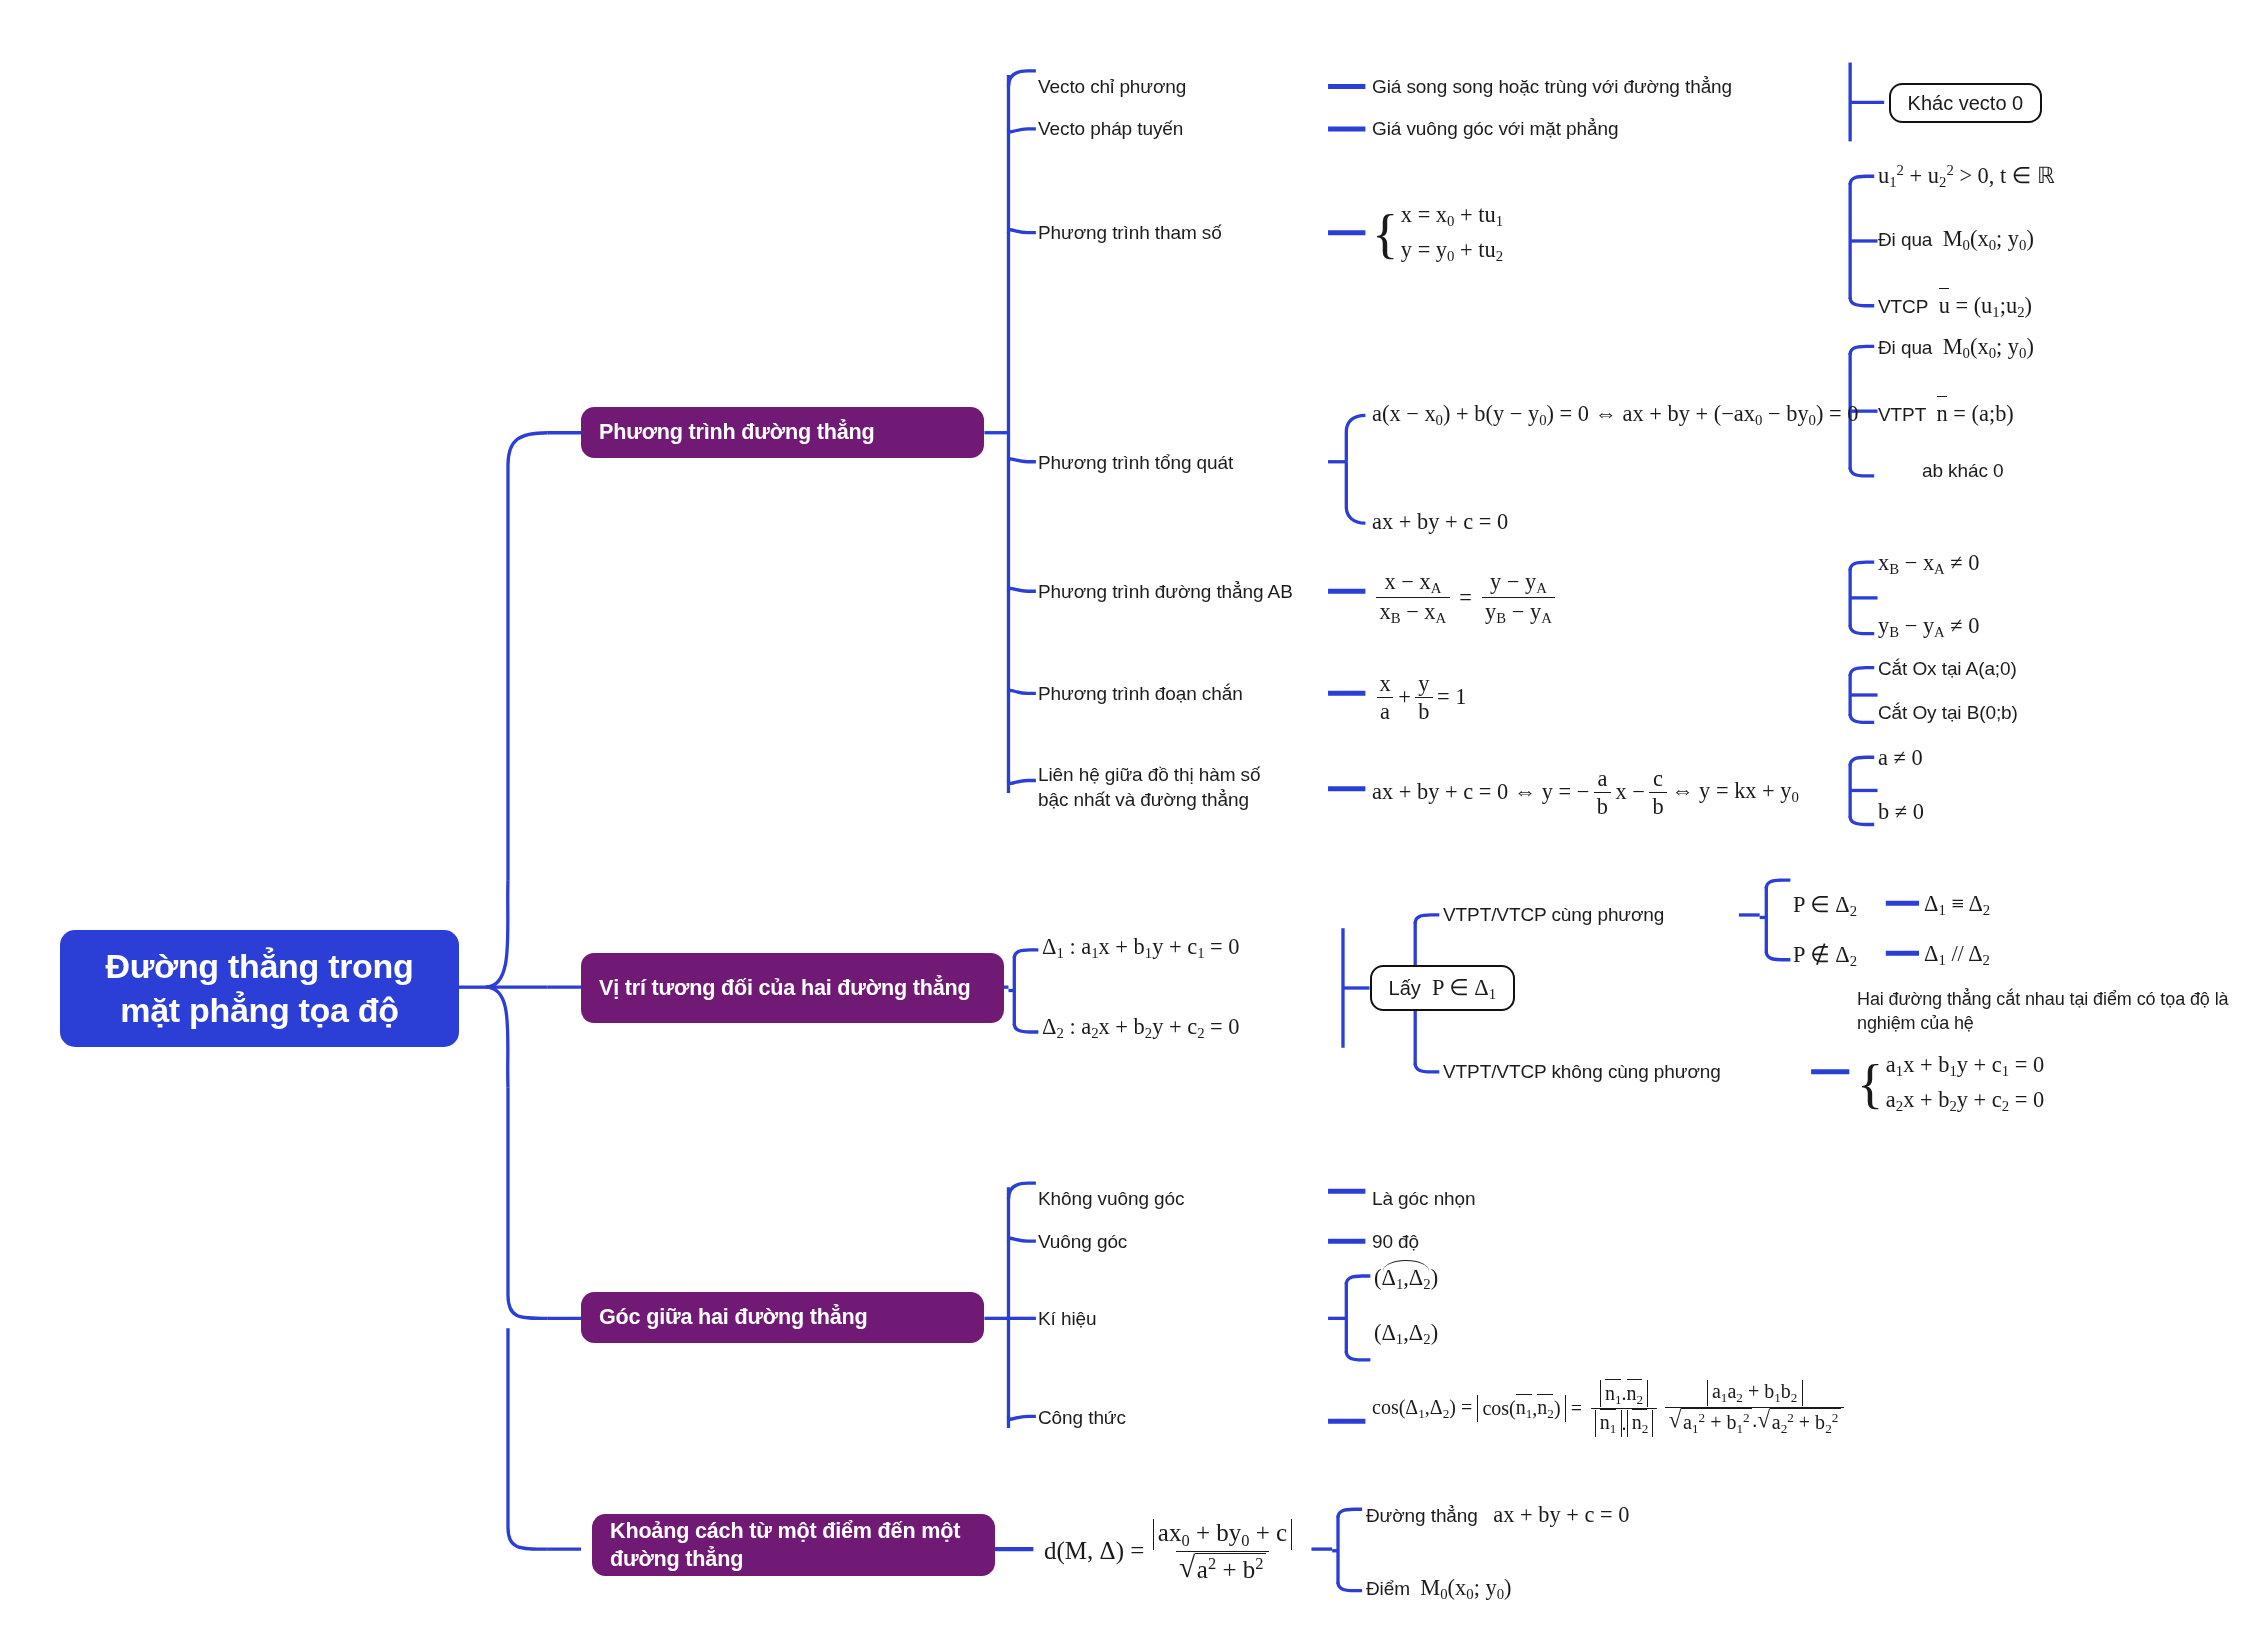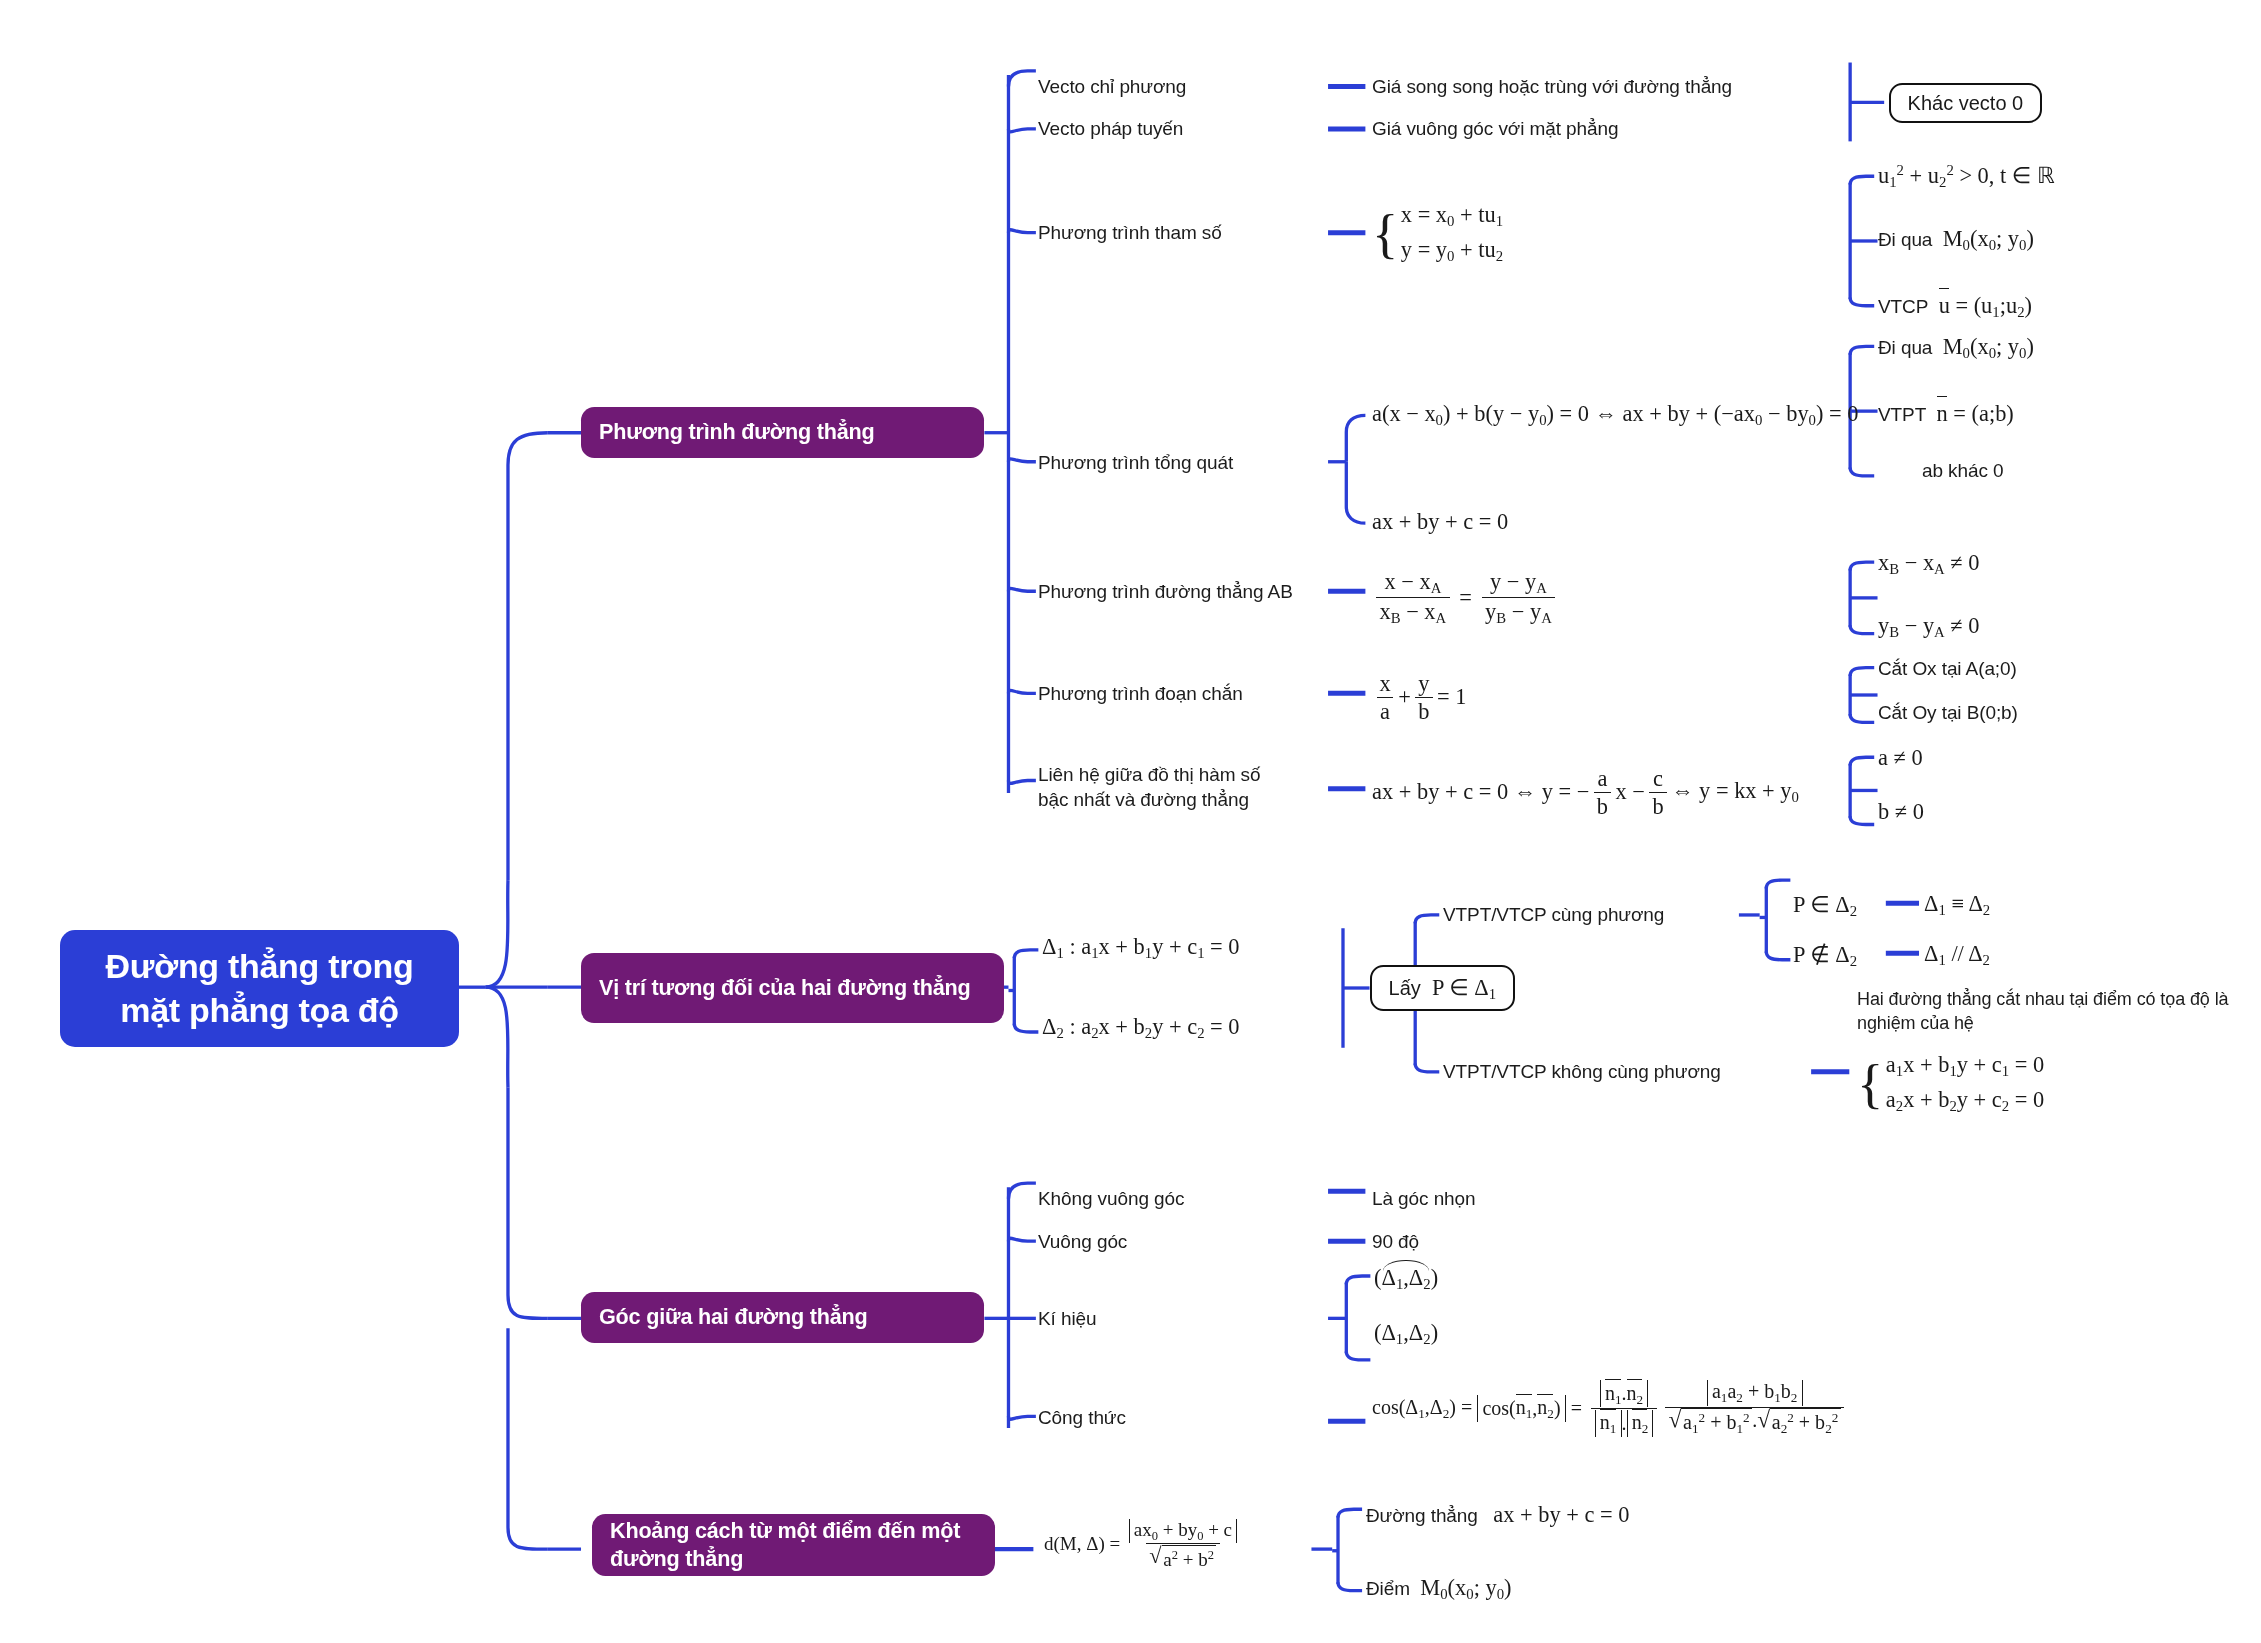--- a/index.html
+++ b/index.html
@@ -78,21 +78,21 @@
   .leaf.wrap { white-space: normal; }
   
   .math {
     font-family: "Liberation Serif", serif;
     font-size: 22.4px;
     color: #1a1a1a;
     white-space: nowrap;
     letter-spacing: 0px;
   }
   .math.sm { font-size: 20px; }
-  .math.lg { font-size: 19px; justify-content: center; }
+  .math.lg { font-size: 25px; justify-content: center; }
   sub { font-size: 0.66em; vertical-align: -0.28em; }
   sup { font-size: 0.66em; vertical-align: 0.52em; }
   .vec {
     position: relative;
     display: inline-block;
     padding-top: 1.7px;
   }
   .vec::before {
     content: "";
     position: absolute;

